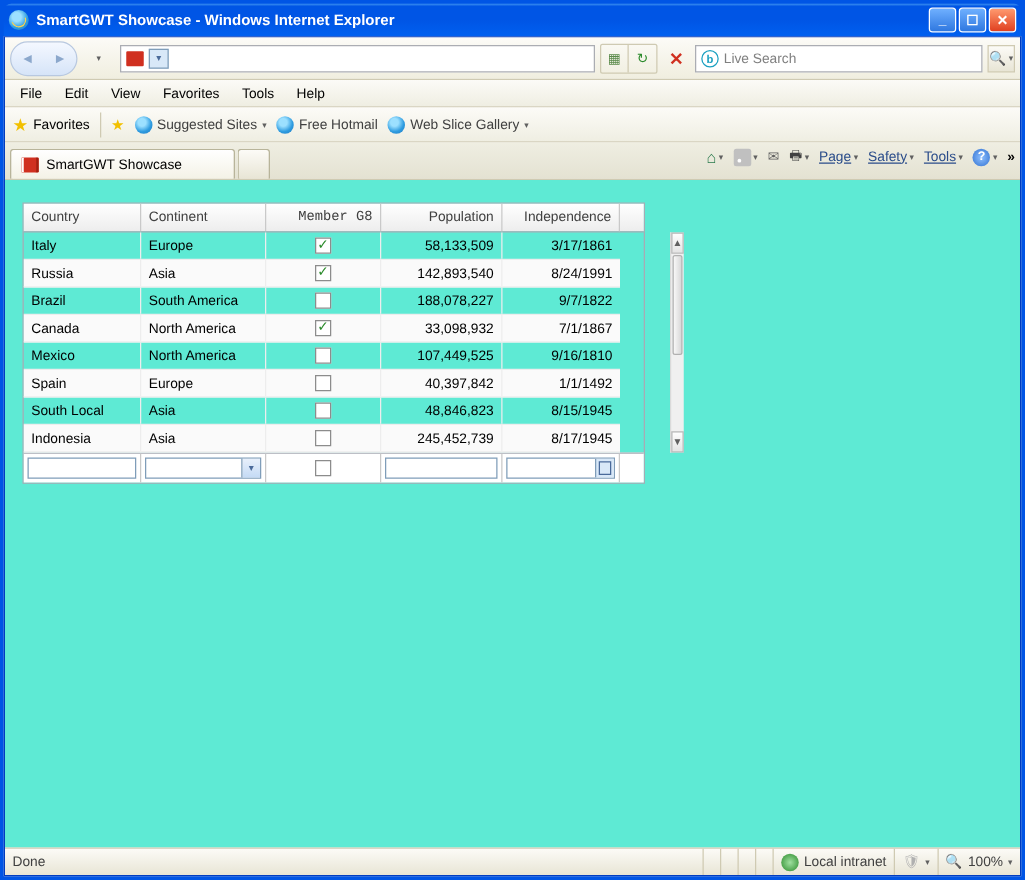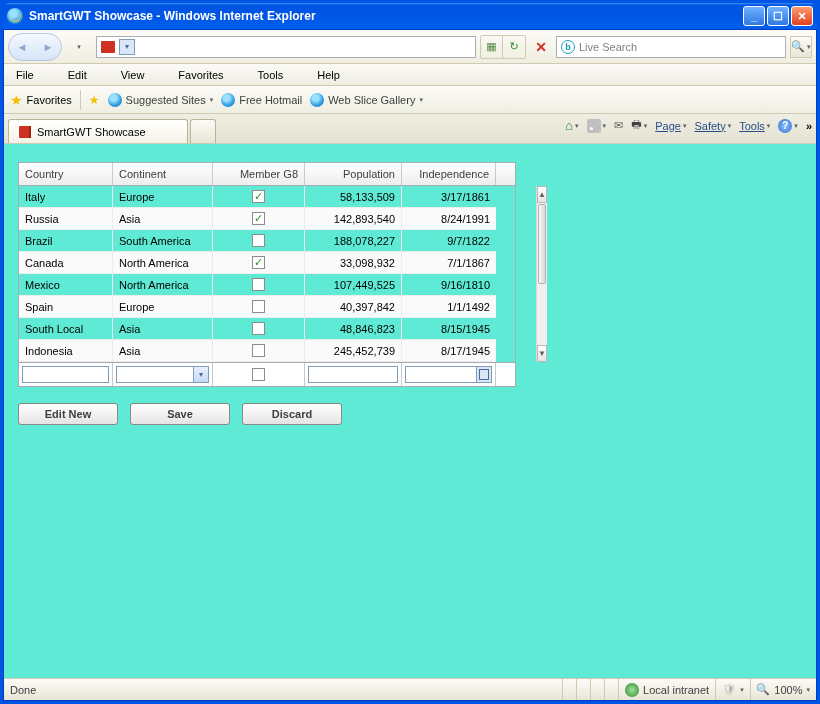--- a/index.html
+++ b/index.html
@@ -91,21 +91,21 @@
     background:#fff; border:1.5px solid #1BA0C0;
     display:flex;align-items:center;justify-content:center; color:#1BA0C0; font-size:9px; font-weight:bold;}
   .search-ph { color:#808080; }
   .search-go { width:22px;height:22px;border:1px solid #CFCAB2;background:linear-gradient(#FCFBF7,#E8E5D5);display:flex;align-items:center;justify-content:center; color:#3060B0;}
   .search-go .caret{font-size:7px;margin-left:2px;}
   
   .menurow {
     height: 22px;
     background: linear-gradient(to bottom, #FCFBF7 0%, #EFEEE2 100%);
     border-bottom: 1px solid #CFCAB2;
-    display: flex; align-items: center; padding: 0 4px; gap: 18px;
+    display: flex; align-items: center; padding: 0 4px; gap: 2px;
   }
   .menuitem { padding: 2px 8px; }
   
   .favbar {
     height: 28px;
     background: linear-gradient(to bottom, #FCFBF7 0%, #EFEEE2 100%);
     border-bottom: 1px solid #CFCAB2;
     display: flex; align-items: center; padding: 0 6px; gap: 8px;
   }
   .favlabel { display:flex; align-items:center; gap:4px; }
@@ -311,21 +311,21 @@
           </span>
         <span class="chevron">»</span>
       </div>
     </div>
 
     <div class="content">
       <div class="grid">
         <div class="grid-head">
           <div class="gh c-country">Country</div>
           <div class="gh c-cont">Continent</div>
-          <div class="gh c-g8" style="justify-content:flex-end;text-align:right;">Member G8</div>
+          <div class="gh c-g8" style="justify-content:flex-end;text-align:right;font-family:Liberation Mono, monospace;">Member G8</div>
           <div class="gh c-pop" style="text-align:right;">Population</div>
           <div class="gh c-ind" style="text-align:right;">Independence</div>
           <div class="gh" style="width:17px;padding:0;"></div>
         </div>
         <div class="grid-body">
           <div class="grid-rows" id="grid-rows">
               <div class="gr">
                 <div class="gc c-country">Italy</div>
                 <div class="gc c-cont">Europe</div>
                 <div class="gc c-g8">
@@ -421,25 +421,20 @@
             </div>
           <div class="gf c-ind">
               <div class="date">
                 <span class="cal"></span>
               </div>
             </div>
           <div class="gf" style="width:17px;padding:0;border-right:none;"></div>
         </div>
       </div>
 
-      <div class="buttons">
-        <div class="btn">Edit New</div>
-        <div class="btn">Save</div>
-        <div class="btn">Discard</div>
-      </div>
     </div>
 
     <div class="statusbar">
       <span class="left">Done</span>
       <span class="spacer"></span>
       <span class="cell empty-cell"></span>
       <span class="cell empty-cell"></span>
       <span class="cell empty-cell"></span>
       <span class="cell empty-cell"></span>
       <span class="cell">

